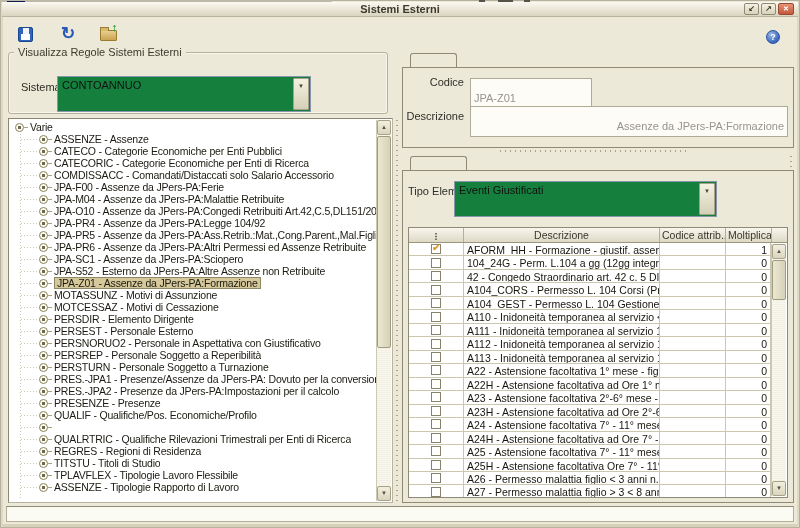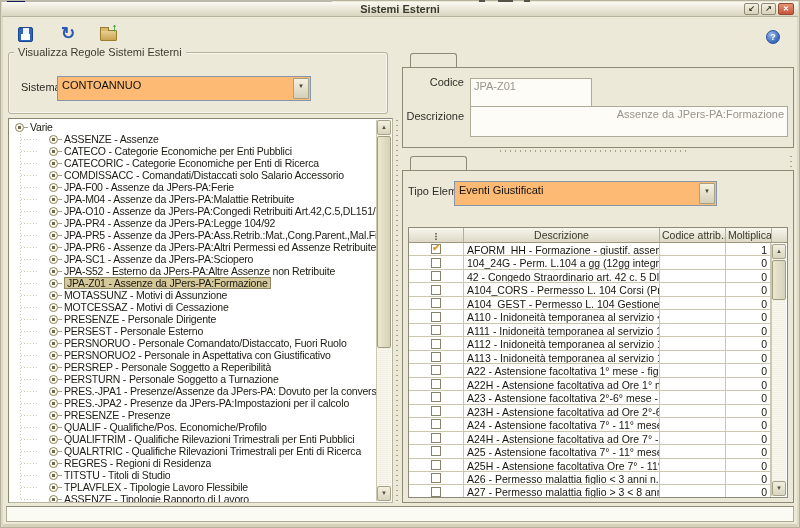--- a/index.html
+++ b/index.html
@@ -55,40 +55,40 @@
   .icon-help::after{content:"?";}
 
   
   .groupbox{position:absolute;left:8px;top:52px;width:380px;height:62px;
     border:1px solid #b5b19a;border-radius:3px;box-shadow:inset 0 0 0 1px #f8f6ec;}
   .groupbox-title{position:absolute;left:14px;top:46px;background:#ece9d8;padding:0 4px;
     font-size:11px;color:#3c3a2e;}
   .sistema-label{position:absolute;left:21px;top:81px;font-size:11px;color:#2e2c24;}
 
   
-  .combo{position:absolute;background:#fdba74;border:1px solid #8796a8;height:25px;}
+  .combo{position:absolute;background:#15803d;border:1px solid #8796a8;height:36px;}
   .combo .val{position:absolute;left:4px;top:0;right:19px;line-height:17px;font-size:11px;
     color:#111;white-space:nowrap;overflow:hidden;}
   .combo .dd{position:absolute;right:1px;top:1px;bottom:1px;width:16px;
     background:linear-gradient(180deg,#f4f1e1,#d4d0b8);border:1px solid #a6a28a;border-radius:1px;
     font-size:6px;color:#4a4636;text-align:center;line-height:15px;}
   .combo .dd::after{content:"▼";}
   #combo-sistema{left:57px;top:76px;width:254px;}
   #combo-tipo{left:454px;top:181px;width:263px;}
 
   
   #tree{position:absolute;left:8px;top:118px;width:385px;height:385px;background:#fff;
     border:1px solid #8a8670;border-right-color:#b8b4a0;border-bottom-color:#b8b4a0;}
   #tree-inner{position:absolute;left:0;top:2px;right:16px;bottom:0;overflow:hidden;}
   #tree-inner::before{content:"";position:absolute;left:11px;top:13px;width:1px;height:366px;
     background:repeating-linear-gradient(180deg,#cdc9af 0 1px,transparent 1px 3px);}
   .tree-row{height:12px;display:flex;align-items:center;font-size:10.5px;letter-spacing:-0.2px;
     color:#1c1a12;white-space:nowrap;position:relative;}
   .tree-row.root{padding-left:6px;}
-  .tree-row.child{padding-left:40px;}
+  .tree-row.child{padding-left:30px;}
   .tree-row.child::before{content:"";position:absolute;left:12px;top:6px;width:16px;height:1px;
     background:repeating-linear-gradient(90deg,#cdc9af 0 1px,transparent 1px 3px);}
   .thandle{flex:0 0 9px;height:9px;margin-right:6px;border:1px solid #89835f;border-radius:50%;
     background:radial-gradient(circle,#6f6a4f 0 1.5px,#fdfcf2 2px);position:relative;z-index:1;}
   .thandle::after{content:"";position:absolute;left:8px;top:3px;width:4px;height:1px;background:#a9a383;}
   .tlabel{overflow:hidden;}
   .tree-row.sel .tlabel{background:var(--selection-bg,#d5c89a);border:1px solid #8f8766;
     padding:0 2px;height:12px;line-height:10px;}
 
   
@@ -123,21 +123,21 @@
   #tab-cella{left:410px;top:53px;}
   #tab-importi{left:410px;top:156px;}
   .panel{position:absolute;border:1px solid #8e8a76;background:#ece9d8;}
   #panel-cella{left:402px;top:67px;width:392px;height:81px;}
   #panel-importi{left:402px;top:170px;width:392px;height:333px;}
   .flabel{position:absolute;font-size:11px;color:#30302a;text-align:right;}
   #lbl-codice{left:380px;top:76px;width:84px;}
   #lbl-descr{left:372px;top:110px;width:92px;}
   #lbl-tipo{left:408px;top:185px;width:80px;text-align:left;}
   .ro-input{position:absolute;height:31px;background:#fdfcf6;border:1px solid #aeaa96;
-    font-size:11px;line-height:15px;color:var(--disabled-text,#98948c);padding:0 3px;
+    font-size:11px;line-height:15px;color:var(--disabled-text,#98948c);padding:12px 3px;
     white-space:nowrap;overflow:hidden;}
   #inp-codice{left:470px;top:78px;width:122px;}
   #inp-descr{left:470px;top:106px;width:318px;text-align:right;}
 
   
   #etable{position:absolute;left:408px;top:227px;width:380px;height:271px;background:#fff;
     border:1px solid #8e8a76;}
   .thead{position:absolute;left:0;top:0;right:0;height:15px;display:flex;
     background:linear-gradient(180deg,#f8f6ee,#ddd9c5);border-bottom:1px solid #9b977f;}
   .hcell{border-right:1px solid #b3af98;font-size:10.5px;color:#3a382e;text-align:center;
@@ -251,32 +251,28 @@
           <div class="tree-row child">
             <span class="thandle"></span>
             <span class="tlabel">MOTASSUNZ - Motivi di Assunzione</span>
           </div>
           <div class="tree-row child">
             <span class="thandle"></span>
             <span class="tlabel">MOTCESSAZ - Motivi di Cessazione</span>
           </div>
           <div class="tree-row child">
             <span class="thandle"></span>
-            <span class="tlabel">PRESENZE - Personale Dirigente</span>
+            <span class="tlabel">PERSDIR - Elemento Dirigente</span>
           </div>
           <div class="tree-row child">
             <span class="thandle"></span>
             <span class="tlabel">PERSEST - Personale Esterno</span>
           </div>
           <div class="tree-row child">
             <span class="thandle"></span>
-            <span class="tlabel">PERSNORUO - Personale Comandato/Distaccato, Fuori Ruolo</span>
-          </div>
-          <div class="tree-row child">
-            <span class="thandle"></span>
             <span class="tlabel">PERSNORUO2 - Personale in Aspettativa con Giustificativo</span>
           </div>
           <div class="tree-row child">
             <span class="thandle"></span>
             <span class="tlabel">PERSREP - Personale Soggetto a Reperibilità</span>
           </div>
           <div class="tree-row child">
             <span class="thandle"></span>
             <span class="tlabel">PERSTURN - Personale Soggetto a Turnazione</span>
           </div>
@@ -291,21 +287,20 @@
           <div class="tree-row child">
             <span class="thandle"></span>
             <span class="tlabel">PRESENZE - Presenze</span>
           </div>
           <div class="tree-row child">
             <span class="thandle"></span>
             <span class="tlabel">QUALIF - Qualifiche/Pos. Economiche/Profilo</span>
           </div>
           <div class="tree-row child">
             <span class="thandle"></span>
-            <span class="tlabel">QUALIFTRIM - Qualifiche Rilevazioni Trimestrali per Enti Pubblici</span>
           </div>
           <div class="tree-row child">
             <span class="thandle"></span>
             <span class="tlabel">QUALRTRIC - Qualifiche Rilevazioni Trimestrali per Enti di Ricerca</span>
           </div>
           <div class="tree-row child">
             <span class="thandle"></span>
             <span class="tlabel">REGRES - Regioni di Residenza</span>
           </div>
           <div class="tree-row child">

